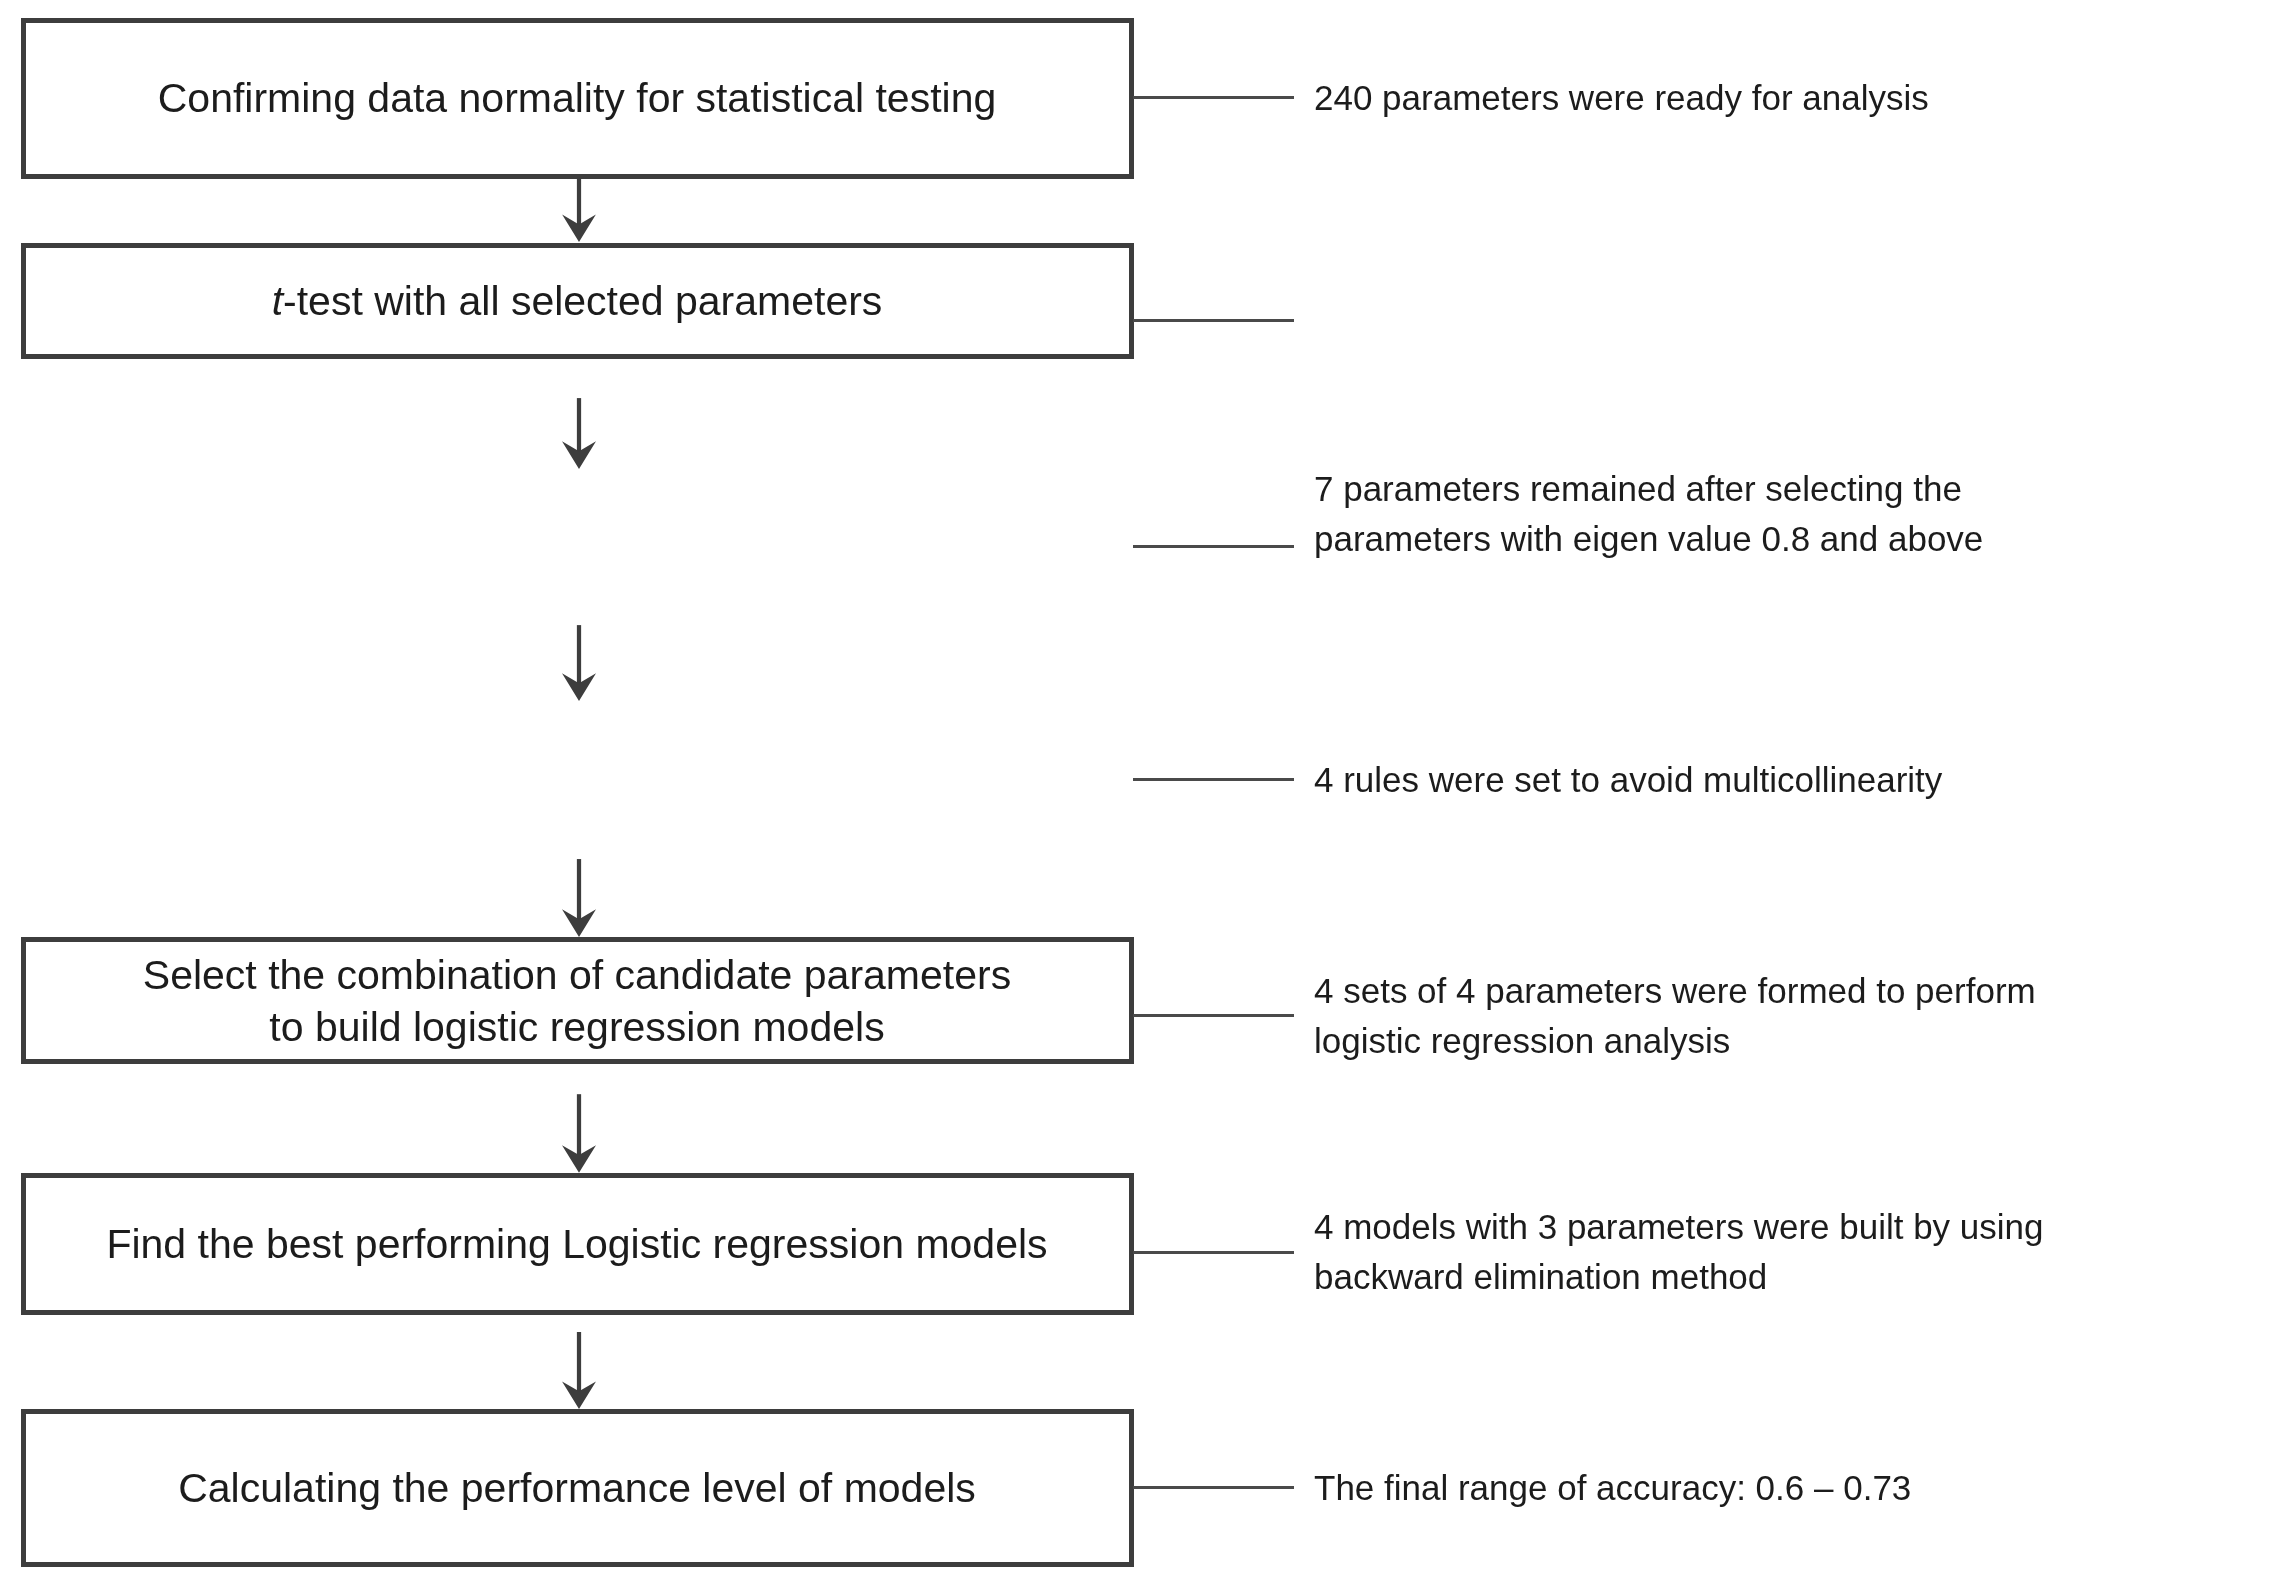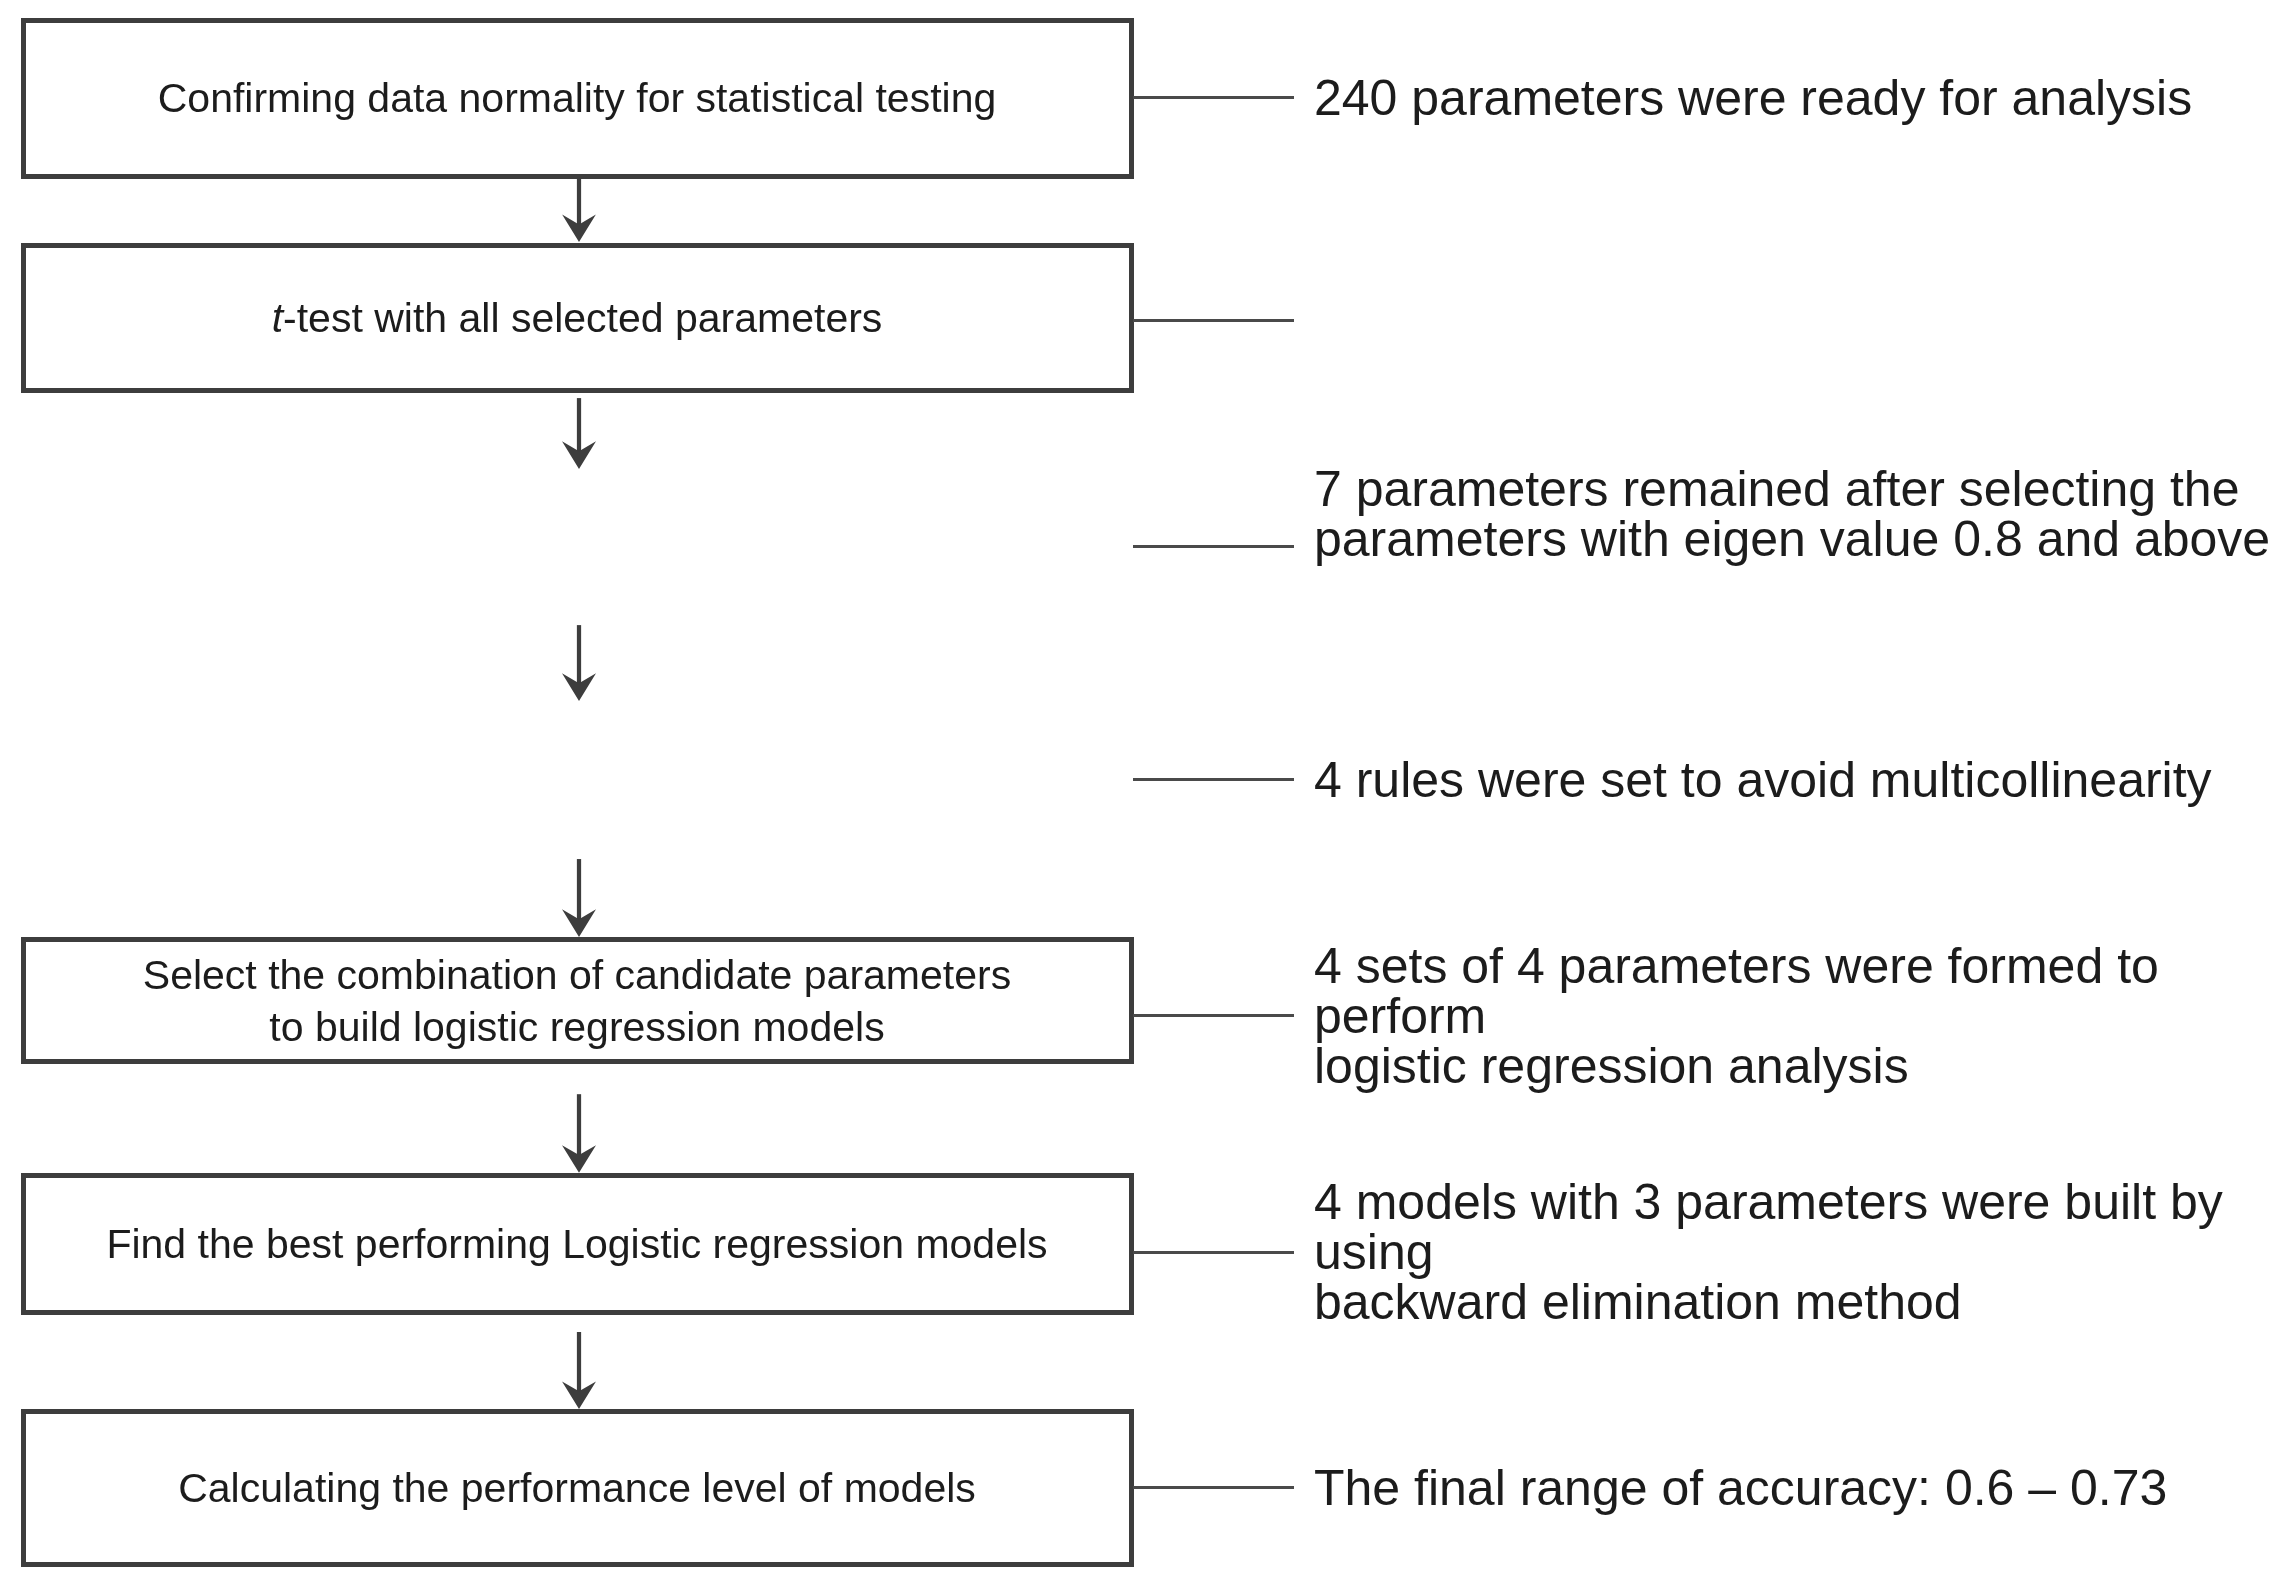--- a/index.html
+++ b/index.html
@@ -40,21 +40,21 @@
     left: 1133px;
     width: 161px;
     height: 2.8px;
     background: #4a4a4a;
   }
   .note {
     position: absolute;
     left: 1314px;
     width: 981px;
     transform: translateY(-50%);
-    font-size: 50px;
+    font-size: 35px;
     line-height: 50px;
     white-space: pre-line;
     text-align: left;
     color: #1c1c1c;
   }
   .arrow {
     position: absolute;
     left: 562px;
   }
 </style>
@@ -67,21 +67,21 @@
     <span class="box-label">Confirming data normality for statistical testing</span>
   </div>
   <div class="connector" style="top:96px"></div>
   <div class="note" style="top:98px">240 parameters were ready for analysis</div>
 
   <svg class="arrow" style="top:178px" width="34" height="64" viewBox="0 0 48 91">
     <line x1="24" y1="0" x2="24" y2="80" stroke="#3d3d3d" stroke-width="6"></line>
     <polygon points="24,91 0,52 24,66 48,52" fill="#3d3d3d"></polygon>
   </svg>
 
-  <div class="box" style="top:243px;height:150px">
+  <div class="box" style="top:243px;height:116px">
     <span class="box-label"><i>t</i><span>-test with all selected parameters</span></span>
   </div>
   <div class="connector" style="top:319px"></div>
 
   <svg class="arrow" style="top:398px" width="34" height="71" viewBox="0 0 48 100">
     <line x1="24" y1="0" x2="24" y2="89" stroke="#3d3d3d" stroke-width="6"></line>
     <polygon points="24,100 0,61 24,75 48,61" fill="#3d3d3d"></polygon>
   </svg>
 
   <div class="connector" style="top:545px"></div>

